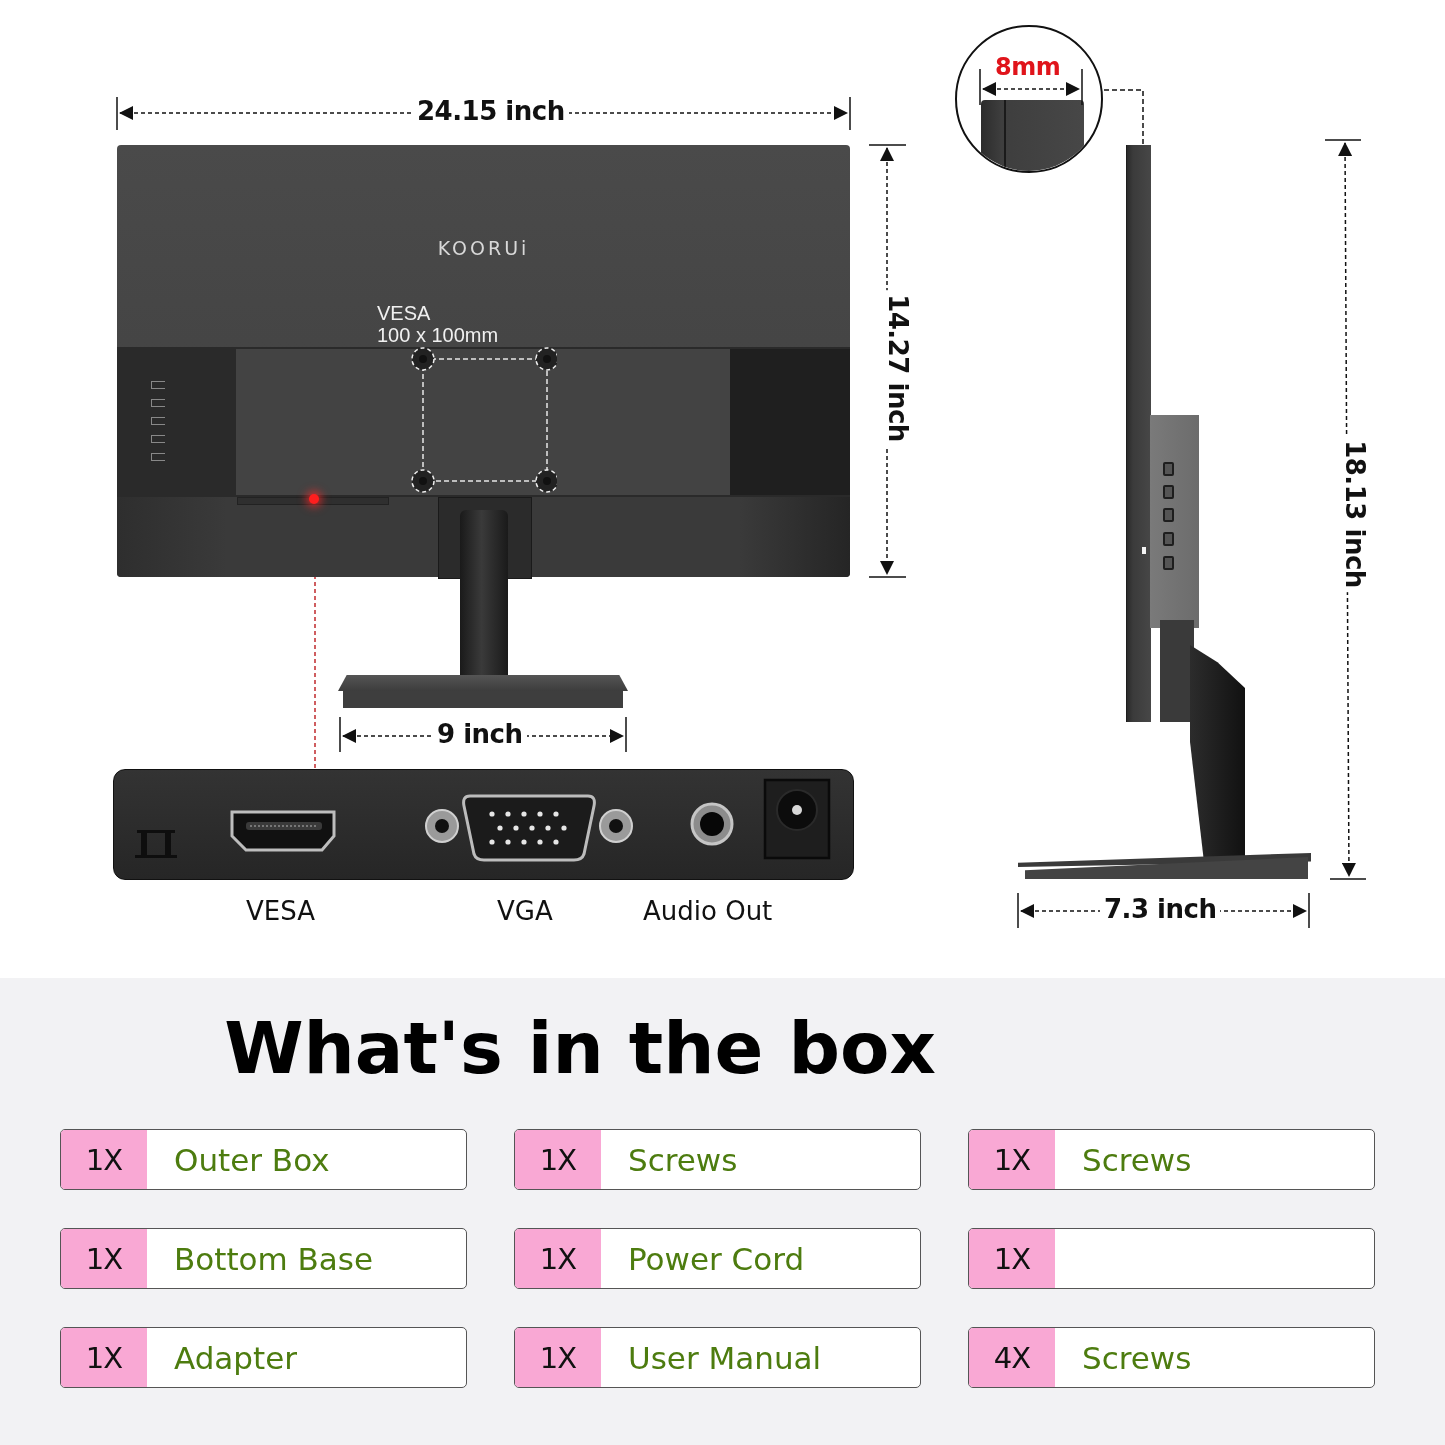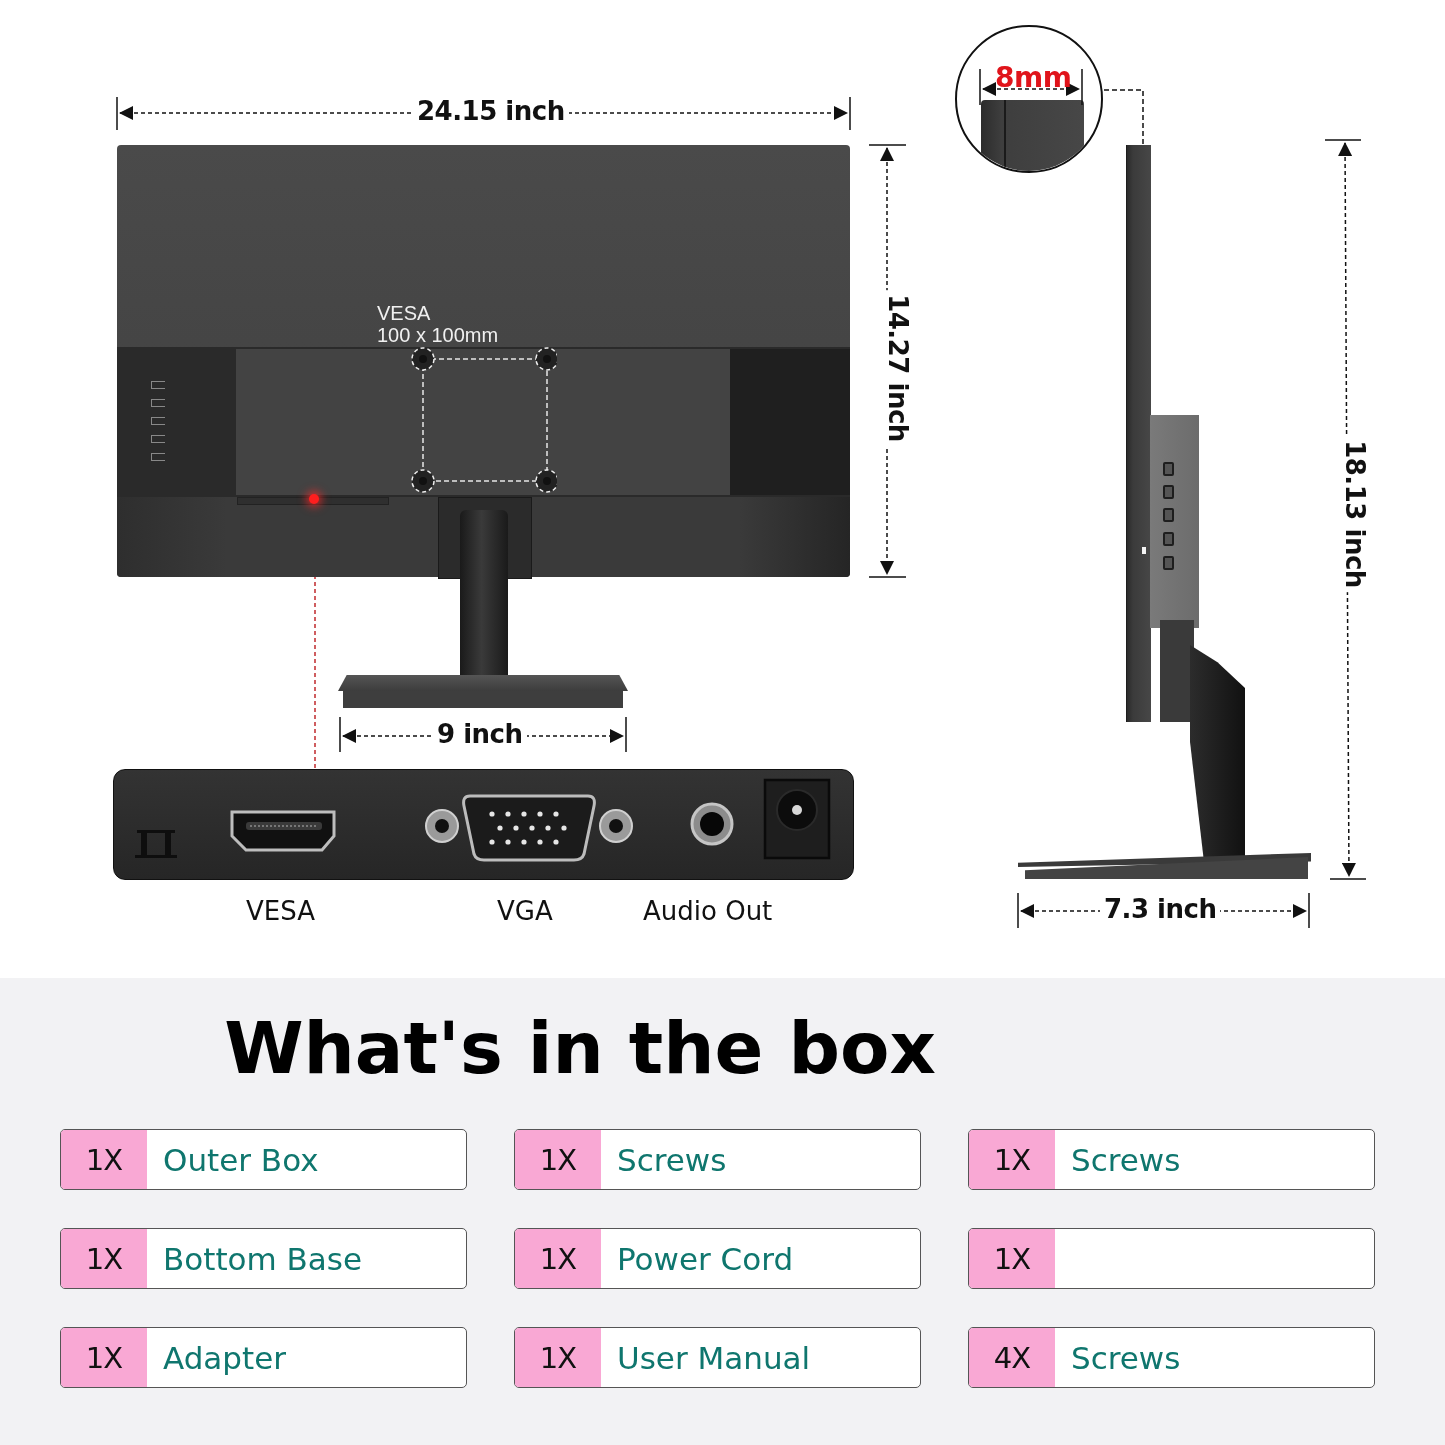--- a/index.html
+++ b/index.html
@@ -4,21 +4,21 @@
 <style>
   html, body { margin:0; padding:0; }
   body { width:1445px; height:1445px; position:relative; overflow:hidden; background:#ffffff; font-family:"DejaVu Sans", sans-serif; color:#000; }
   .abs { position:absolute; }
   .top-area { position:absolute; left:0; top:0; width:1445px; height:978px; background:#ffffff; }
   .bottom-area { position:absolute; left:0; top:978px; width:1445px; height:467px; background:#f2f2f4; }
 
   
   .dim-label { position:absolute; font-family:"DejaVu Sans", sans-serif; font-weight:bold; font-size:26px; color:#111; background:#fff; padding:0 4px; white-space:nowrap; letter-spacing:-0.5px; }
   .dim-label.vert { transform:rotate(90deg); transform-origin:center center; }
-  .dim-red { color:#e0141b; font-size:28px;margin-top:8px; }
+  .dim-red { color:#e0141b; font-size:24px; }
 
   
   .mon-back { position:absolute; left:117px; top:145px; width:733px; height:432px; border-radius:4px; background:linear-gradient(180deg,#4a4a4a 0%,#3f3f3f 100%); overflow:hidden; }
   .mon-band { position:absolute; left:0; top:202px; width:733px; height:150px; background:#2a2a2a; }
   .mon-band-mid { position:absolute; left:119px; top:204px; width:494px; height:146px; background:#434343; }
   .mon-band-right { position:absolute; left:613px; top:204px; width:120px; height:146px; background:#1f1f1f; }
   .mon-lower { position:absolute; left:0; top:352px; width:733px; height:80px; background:linear-gradient(90deg,#2e2e2e 0%,#3a3a3a 15%,#3a3a3a 85%,#252525 100%); }
   .brand { position:absolute; left:0; width:733px; top:92px; text-align:center; color:#d8d8d8; font-family:"DejaVu Sans", sans-serif; font-size:19px; letter-spacing:3px; }
   .vesa-text { position:absolute; left:260px; width:230px; text-align:left; color:#f0f0f0; font-family:"Liberation Sans", sans-serif; font-size:20px; line-height:22px; }
   .btn-glyph { position:absolute; width:14px; height:8px; border:1.5px solid #888; border-right:none; box-sizing:border-box; }
@@ -40,21 +40,21 @@
   .side-arm { position:absolute; left:1190px; top:645px; width:55px; height:215px; background:linear-gradient(90deg,#2c2c2c,#111); clip-path:polygon(0 0,50% 8%,100% 20%,100% 100%,25% 100%,0 45%); }
   .side-base-top { position:absolute; left:1018px; top:853px; width:293px; height:14px; background:#3a3a3a; clip-path:polygon(0 70%,100% 0,100% 60%,0 100%); }
   .side-base { position:absolute; left:1025px; top:857px; width:283px; height:22px; background:#444; clip-path:polygon(0 60%,100% 0,100% 100%,0 100%); }
 
   .zoom-circle { position:absolute; left:955px; top:25px; width:148px; height:148px; border:2px solid #111; border-radius:50%; overflow:hidden; background:#fff; box-sizing:border-box; }
 
   
   .box-title { position:absolute; left:0; width:1160px; top:1006px; text-align:center; font-family:"DejaVu Sans", sans-serif; font-weight:bold; font-size:72px; letter-spacing:0px; color:#000; }
   .item { position:absolute; width:407px; height:61px; border:1.5px solid #555; border-radius:5px; background:#fff; box-sizing:border-box; overflow:hidden; display:flex; align-items:center; }
   .item .qty { width:86px; height:100%; background:#f9a8d4; display:flex; align-items:center; justify-content:center; font-family:"DejaVu Sans", sans-serif; font-size:29px; color:#111; letter-spacing:-1px; }
-  .item .name { padding-left:16px; font-family:"DejaVu Sans", sans-serif; font-size:31px; color:#0f766e; white-space:nowrap; }
+  .item .name { padding-left:27px; font-family:"DejaVu Sans", sans-serif; font-size:31px; color:#4d7c0f; white-space:nowrap; }
 </style>
 </head>
 <body>
 
 <div class="top-area"></div>
 <div class="bottom-area"></div>
 
 <svg class="abs" style="left:0;top:0" width="1445" height="978">
   <defs>
     <marker id="ah" markerWidth="10" markerHeight="10" refX="9" refY="5" orient="auto" markerUnits="userSpaceOnUse">
@@ -84,20 +84,21 @@
   <line x1="1018" y1="893" x2="1018" y2="928" stroke="#111" stroke-width="1.5"></line>
   <line x1="1309" y1="893" x2="1309" y2="928" stroke="#111" stroke-width="1.5"></line>
   <line x1="1021" y1="911" x2="1306" y2="911" stroke="#111" stroke-width="1.5" stroke-dasharray="4,3" marker-start="url(#ahs)" marker-end="url(#ahs)"></line>
 
   <polyline points="1104,90 1143,90 1143,145" fill="none" stroke="#111" stroke-width="1.5" stroke-dasharray="5,3"></polyline>
 
   <line x1="315" y1="498" x2="315" y2="769" stroke="#c0282d" stroke-width="1.5" stroke-dasharray="4,3"></line>
 </svg>
 
 <div class="mon-back">
+  <div class="brand">KOORUi</div>
   <div class="vesa-text" style="top:157px">VESA</div>
   <div class="vesa-text" style="top:179px">100 x 100mm</div>
   <div class="mon-band"></div>
   <div class="mon-band-mid"></div>
   <div class="mon-band-right"></div>
   <div class="mon-lower"></div>
 
   <div class="btn-glyph" style="left:34px;top:236px"></div>
   <div class="btn-glyph" style="left:34px;top:254px"></div>
   <div class="btn-glyph" style="left:34px;top:272px"></div>

